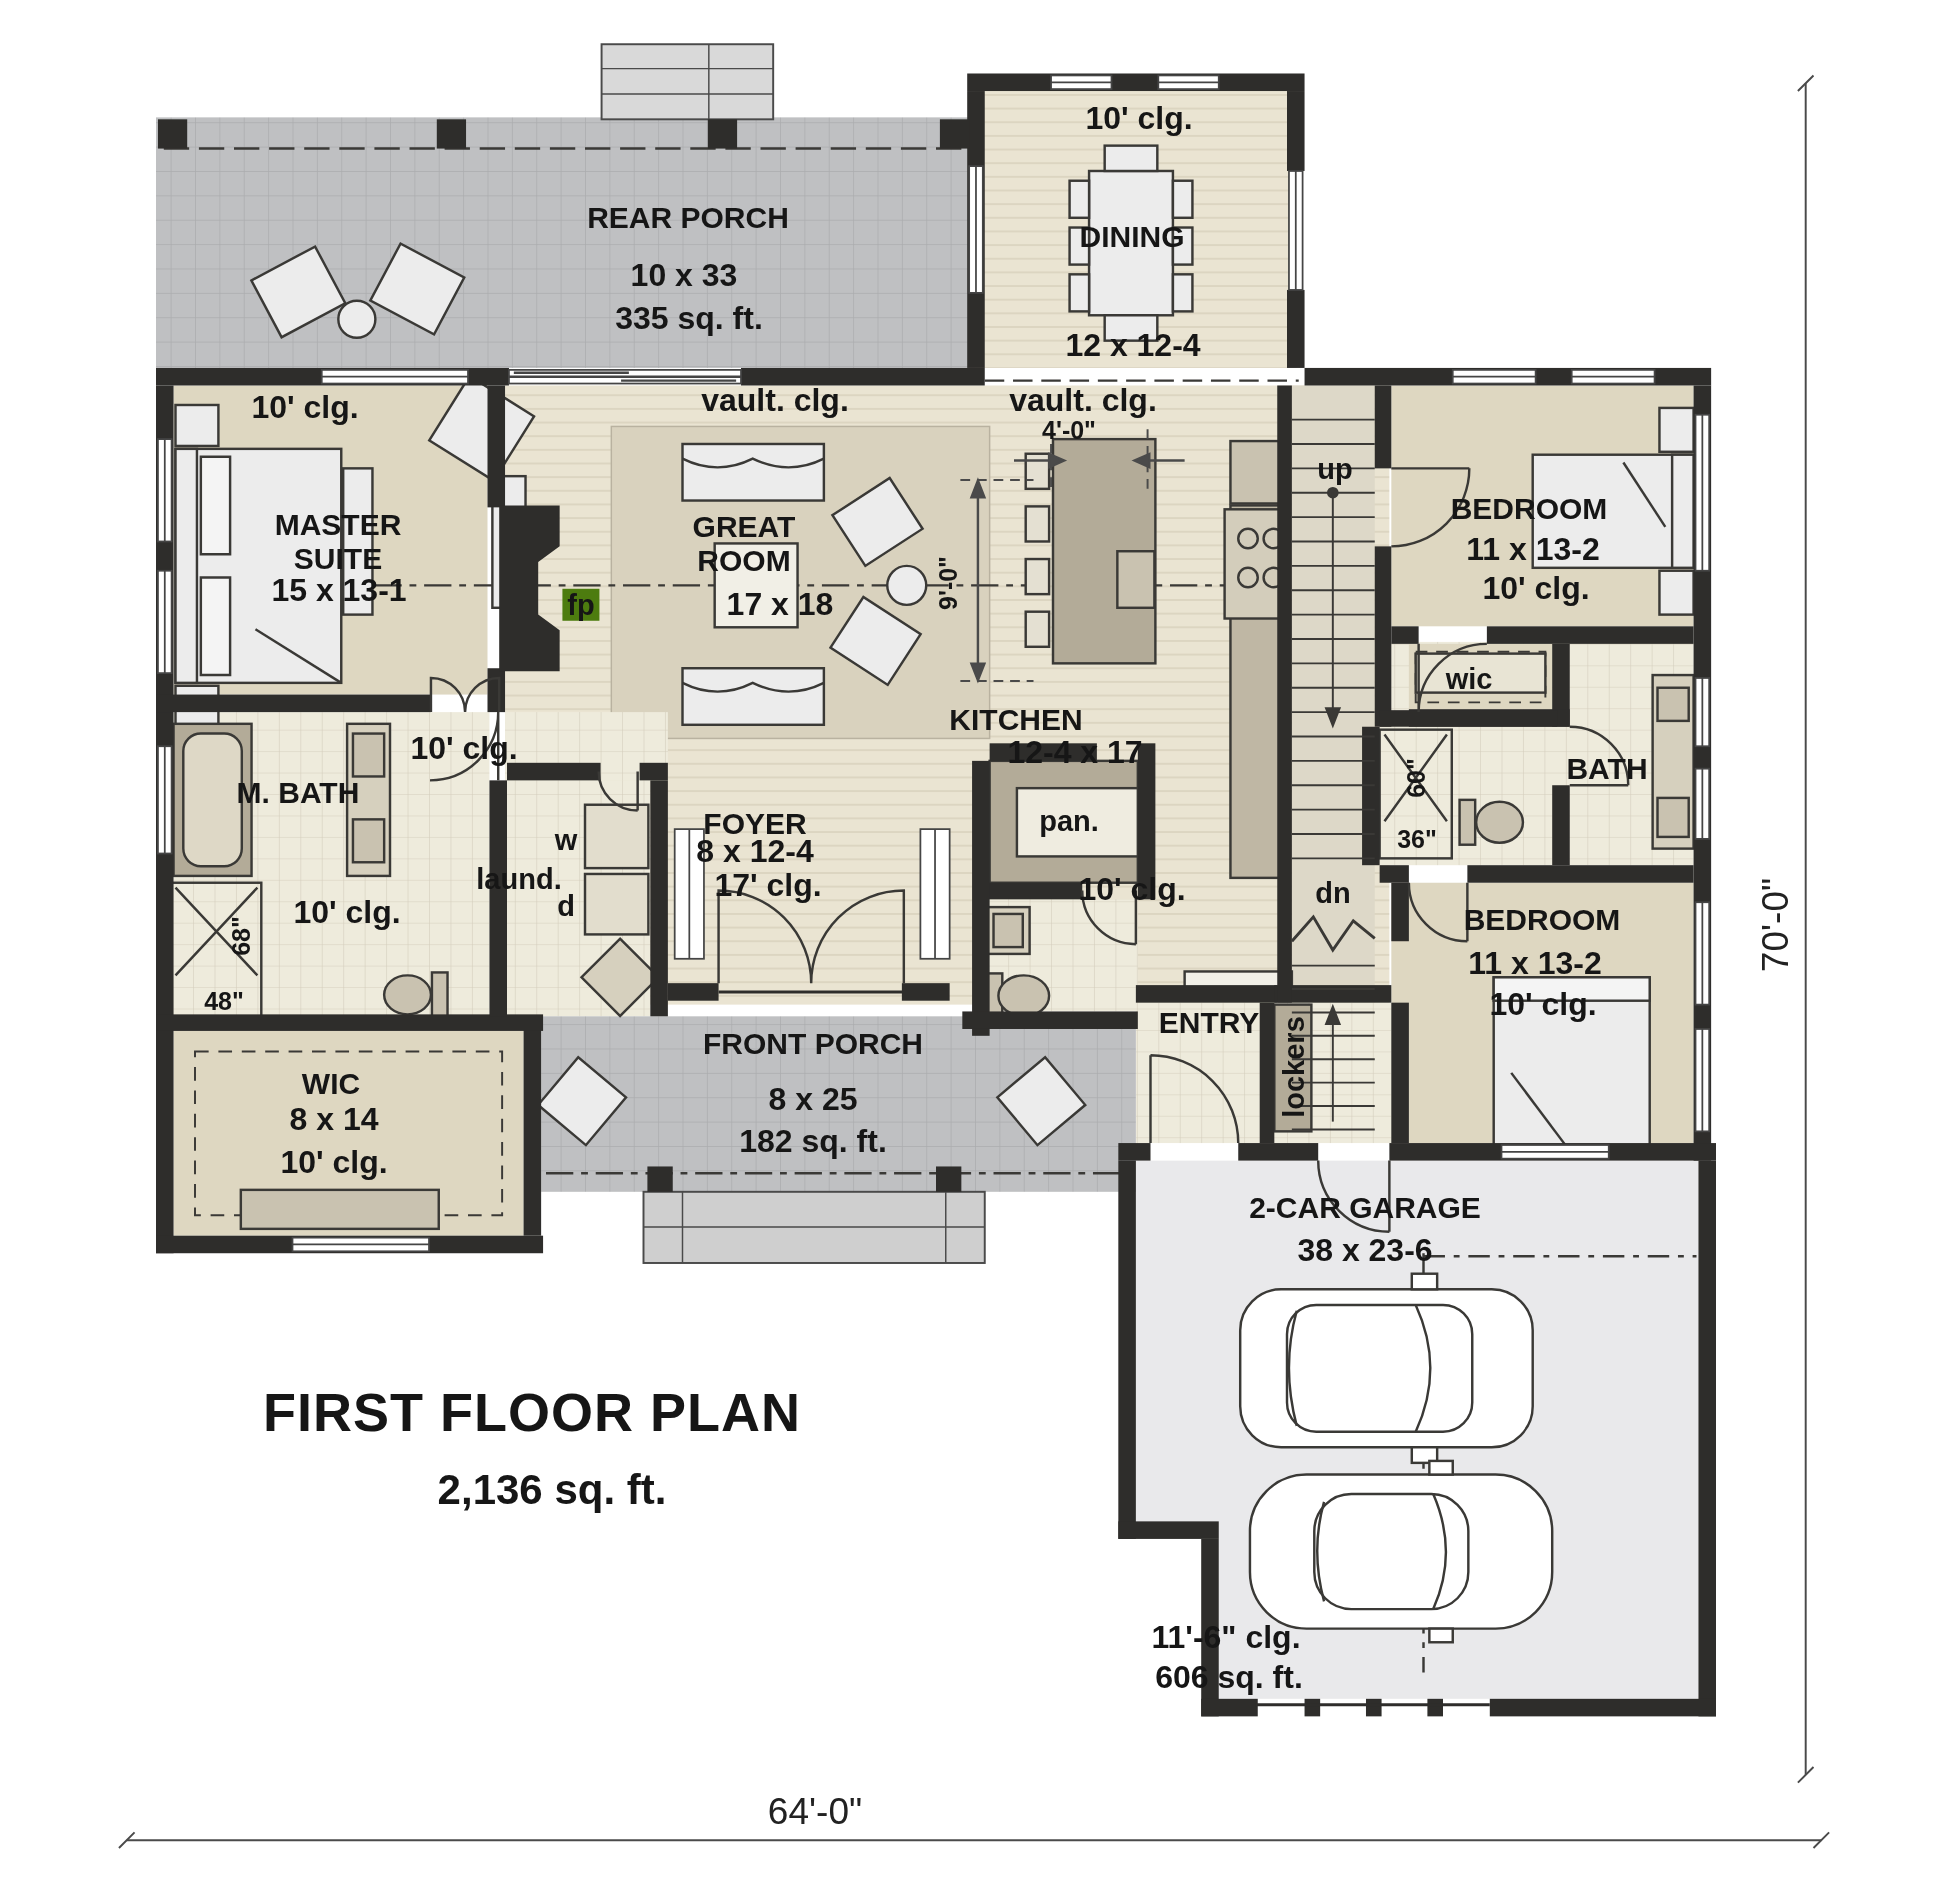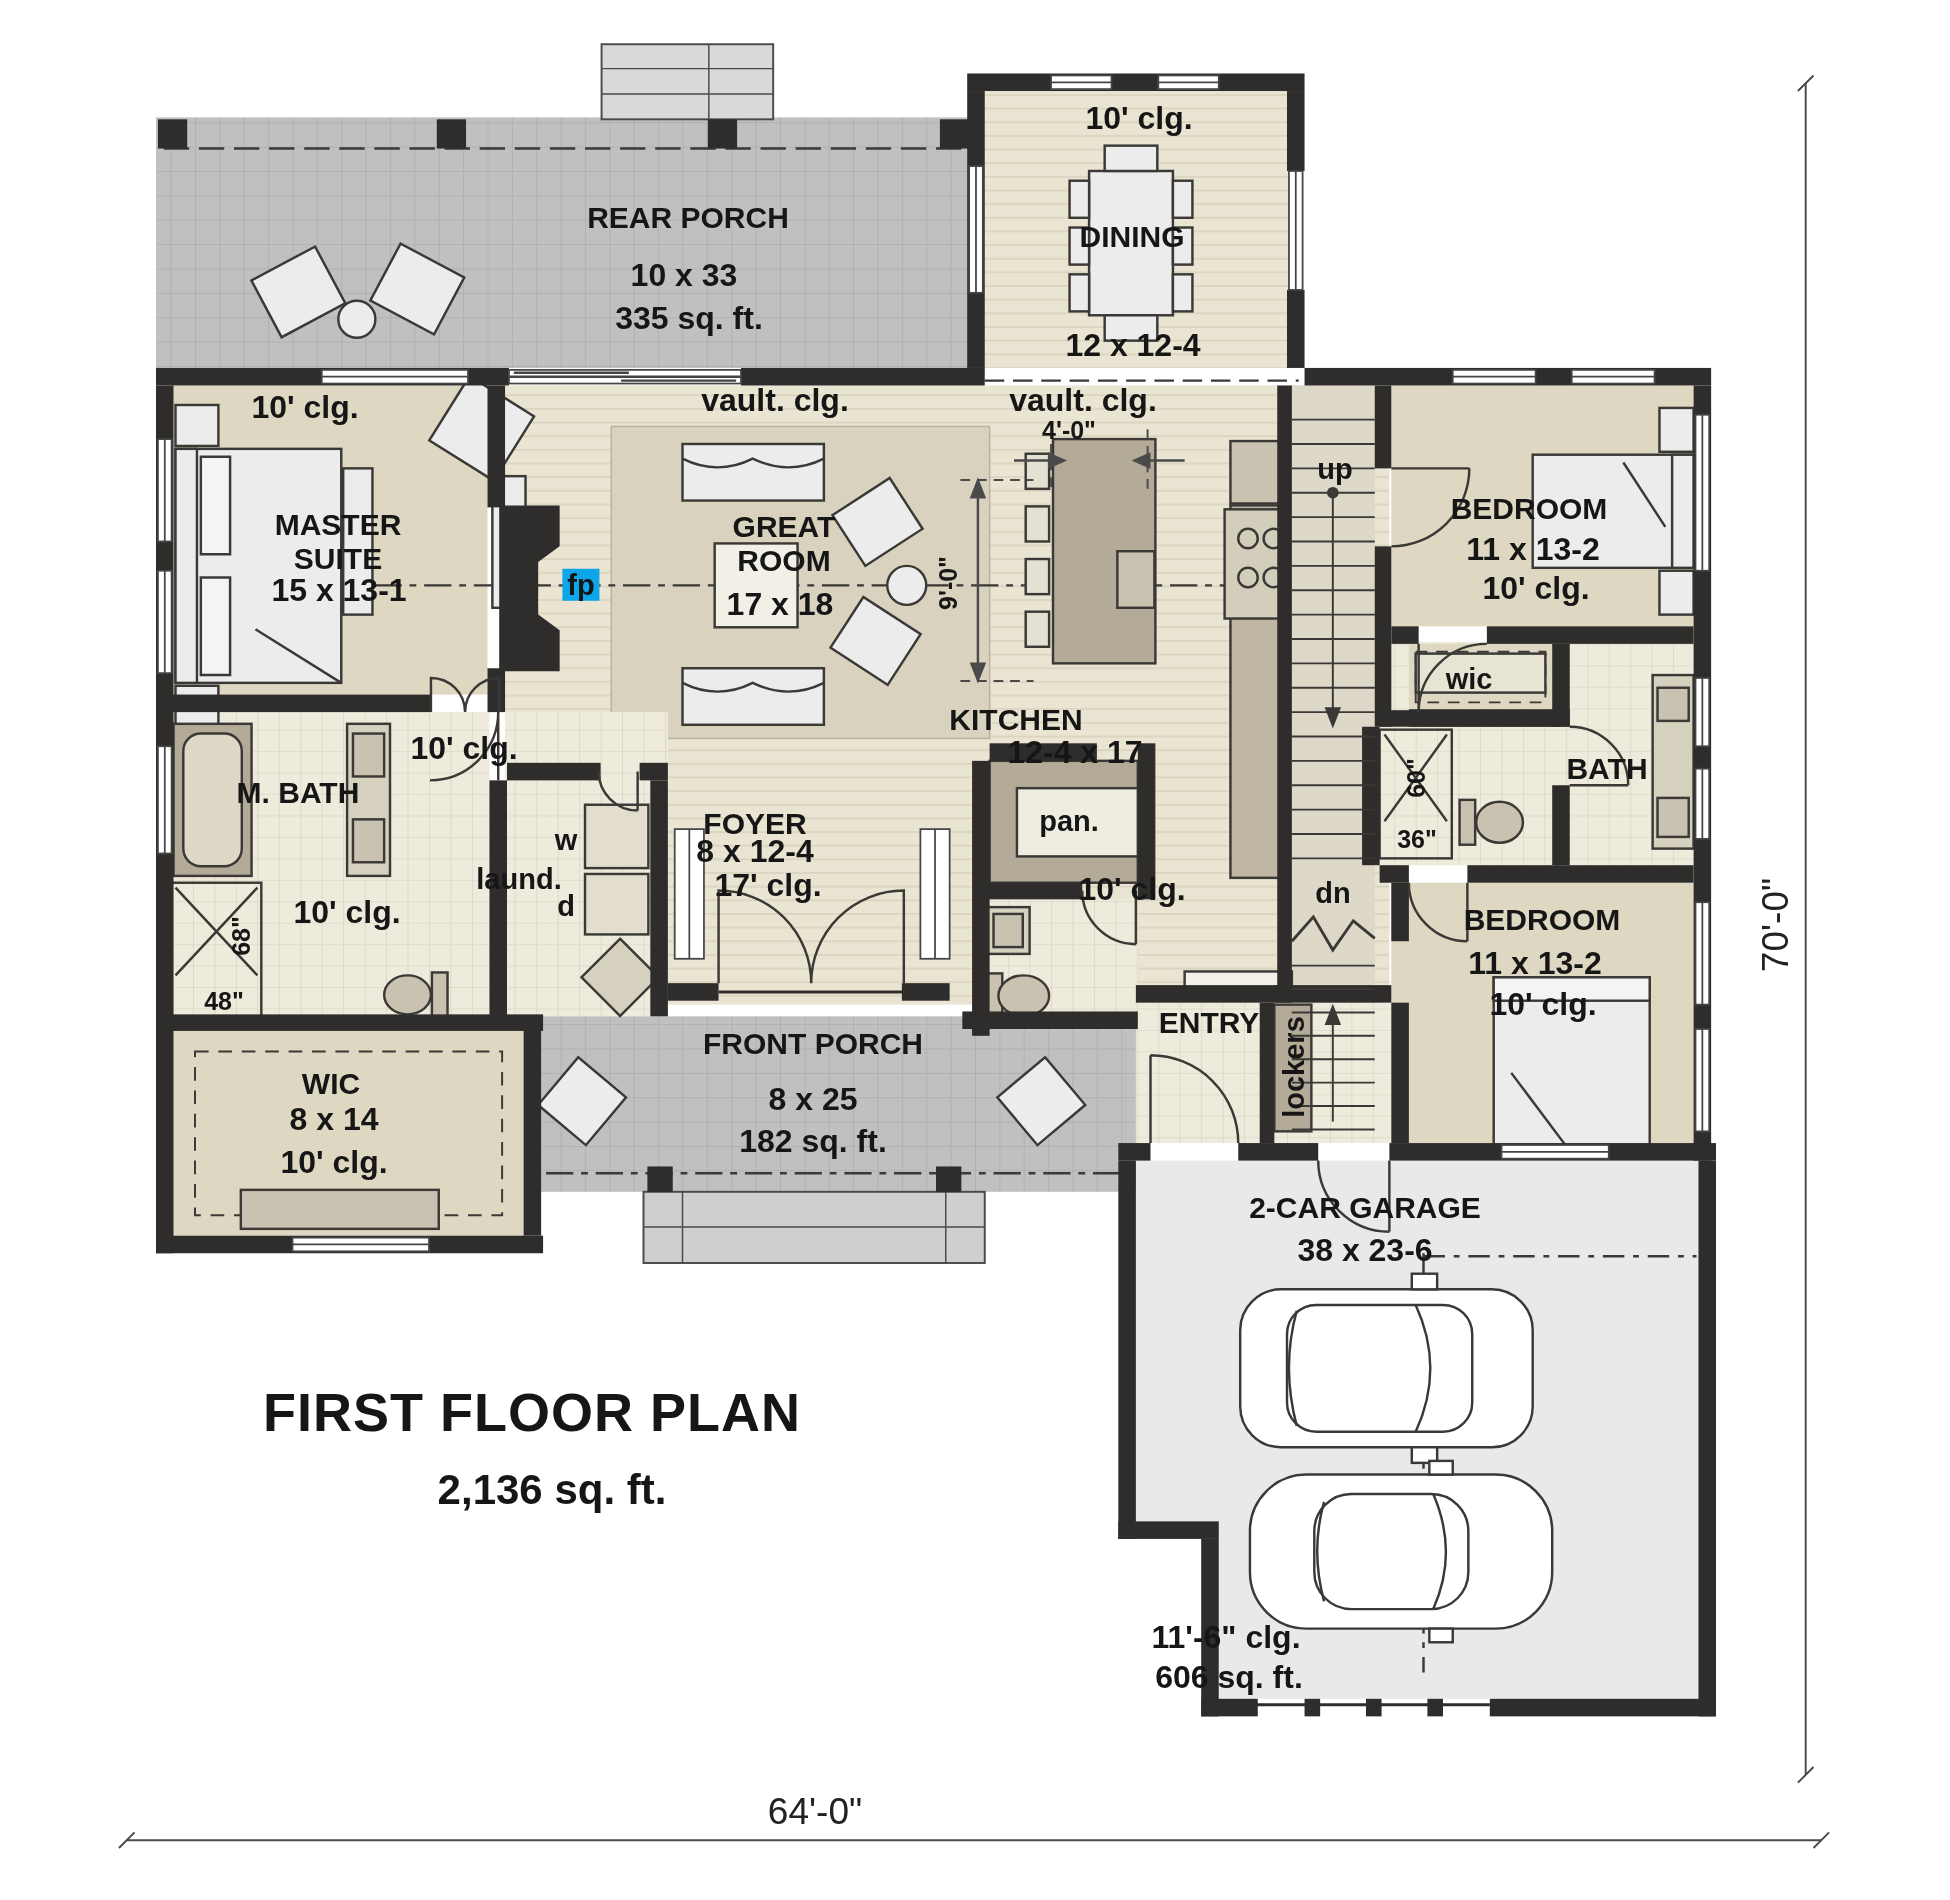--- a/index.html
+++ b/index.html
@@ -10,21 +10,21 @@
        text-align:center;white-space:nowrap;line-height:1.12;}
   .rot{transform:translate(-50%,-50%) rotate(-90deg);}
   .wrap{white-space:normal;}
   .s26{font-size:25px;}
   .s28{font-size:32px;}
   .s30{font-size:29px;}
   .s31{font-size:30px;}
   .t55{font-size:54px;letter-spacing:1px;text-align:center;}
   .t43{font-size:42px;}
   .dim{font-weight:400;font-size:37px;color:#222;}
-  .fpbg{background:#0ea5e9;padding:0 4.9px;}
+  .fpbg{background:#4d7c0f;padding:0 4.9px;margin-top:20px;}
 </style>
 </head>
 <body>
 
 <div class="canvas">
 
 <svg width="1950" height="1901" viewBox="0 0 2000 1949">
   <defs>
     <pattern id="pGrid" width="25" height="25" patternUnits="userSpaceOnUse">
       <rect width="25" height="25" fill="#bfc0c2"></rect>
@@ -393,21 +393,21 @@
 
   <div class="lbl s28" style="left:1139px;top:119px">10' clg.</div>
   <div class="lbl s31" style="left:1132px;top:237px">DINING</div>
   <div class="lbl s28" style="left:1133px;top:346px">12 x 12-4</div>
 
   <div class="lbl s28" style="left:305px;top:408px">10' clg.</div>
   <div class="lbl s31 wrap" style="left:338px;top:542px;width:210px">MASTER SUITE</div>
   <div class="lbl s28" style="left:339px;top:591px">15 x 13-1</div>
 
   <div class="lbl s28" style="left:775px;top:401px">vault. clg.</div>
-  <div class="lbl s31 wrap" style="left:784px;top:544px;width:195px">GREAT ROOM</div>
+  <div class="lbl s31 wrap" style="left:744px;top:544px;width:195px">GREAT ROOM</div>
   <div class="lbl s28" style="left:780px;top:605px">17 x 18</div>
 
   <div class="lbl s28" style="left:1083px;top:401px">vault. clg.</div>
   <div class="lbl s31" style="left:1016px;top:720px">KITCHEN</div>
   <div class="lbl s28" style="left:1075px;top:753px">12-4 x 17</div>
   <div class="lbl s26" style="left:1069px;top:430px">4'-0"</div>
   <div class="lbl s26 rot" style="left:948px;top:583px">9'-0"</div>
 
   <div class="lbl s31" style="left:1529px;top:509px">BEDROOM</div>
   <div class="lbl s28" style="left:1533px;top:550px">11 x 13-2</div>

